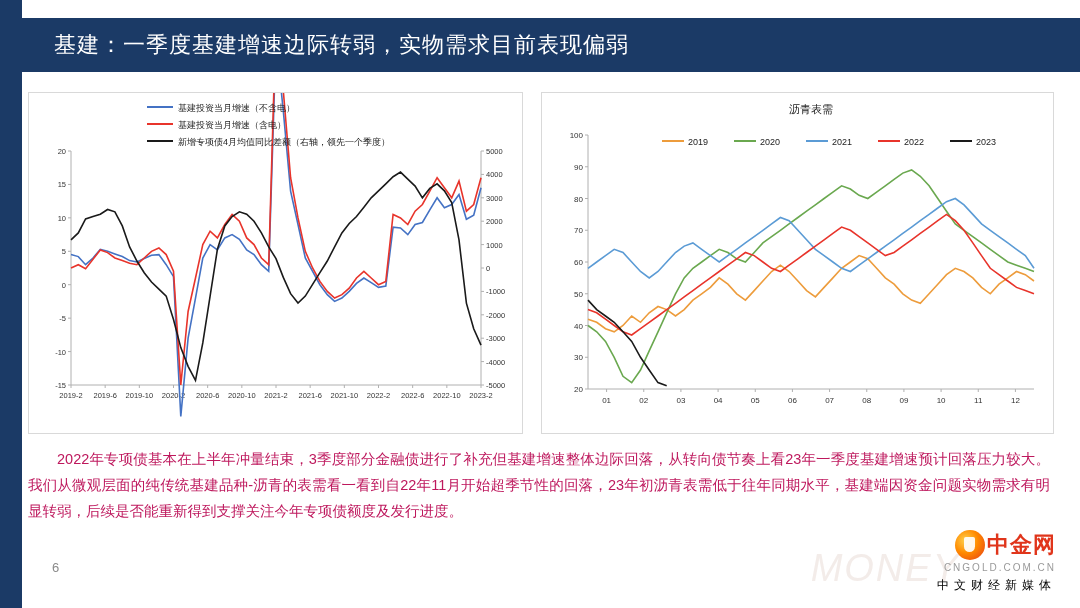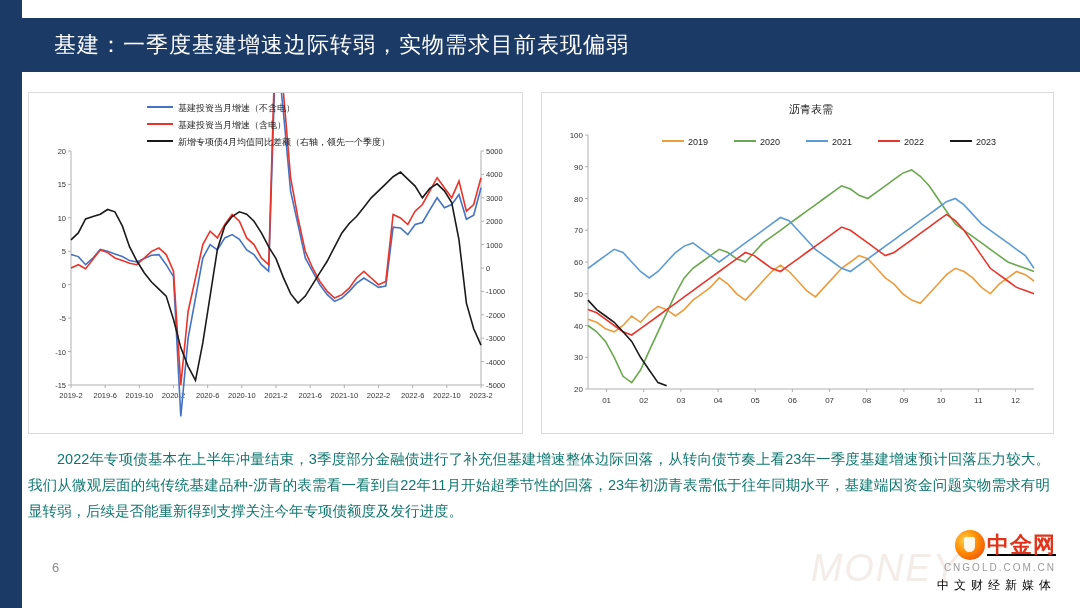--- a/index.html
+++ b/index.html
@@ -24,28 +24,28 @@
   }
   .chart-left{width:495px;height:340px;}
   .chart-right{width:526px;height:340px;}
   svg{display:block;}
   .legend-text{font-size:9px;fill:#222;}
   .axis-text{font-size:7.5px;fill:#333;}
   .axis-text-r{font-size:8px;fill:#333;}
   .chart-title{font-size:11px;fill:#222;}
   .body-text{
     position:absolute;left:28px;top:446px;width:1022px;
-    font-size:14.5px;color:#0f766e;line-height:26px;text-align:justify;
+    font-size:14.5px;color:#be185d;line-height:26px;text-align:justify;
   }
   .body-text p{margin:0;text-indent:2em;}
   .page-num{position:absolute;left:52px;top:560px;font-size:13px;color:#8a8a8a;}
   .footer-brand{
     position:absolute;right:24px;bottom:14px;text-align:right;
   }
-  .brand-row{display:flex;align-items:center;justify-content:flex-end;gap:2px;text-decoration:underline;}
+  .brand-row{display:flex;align-items:center;justify-content:flex-end;gap:2px;}
   .brand-logo{
     width:30px;height:30px;border-radius:50%;
     background:radial-gradient(circle at 35% 35%,#ffd24d 0%,#ff8a00 45%,#e53b17 100%);
     display:inline-block;position:relative;
   }
   .brand-logo:after{
     content:"";position:absolute;left:9px;top:7px;width:11px;height:15px;
     background:#ffffff;border-radius:2px 2px 6px 6px;opacity:.92;
   }
   .brand-name{font-size:22px;color:#e0351b;font-weight:bold;letter-spacing:1px;}

